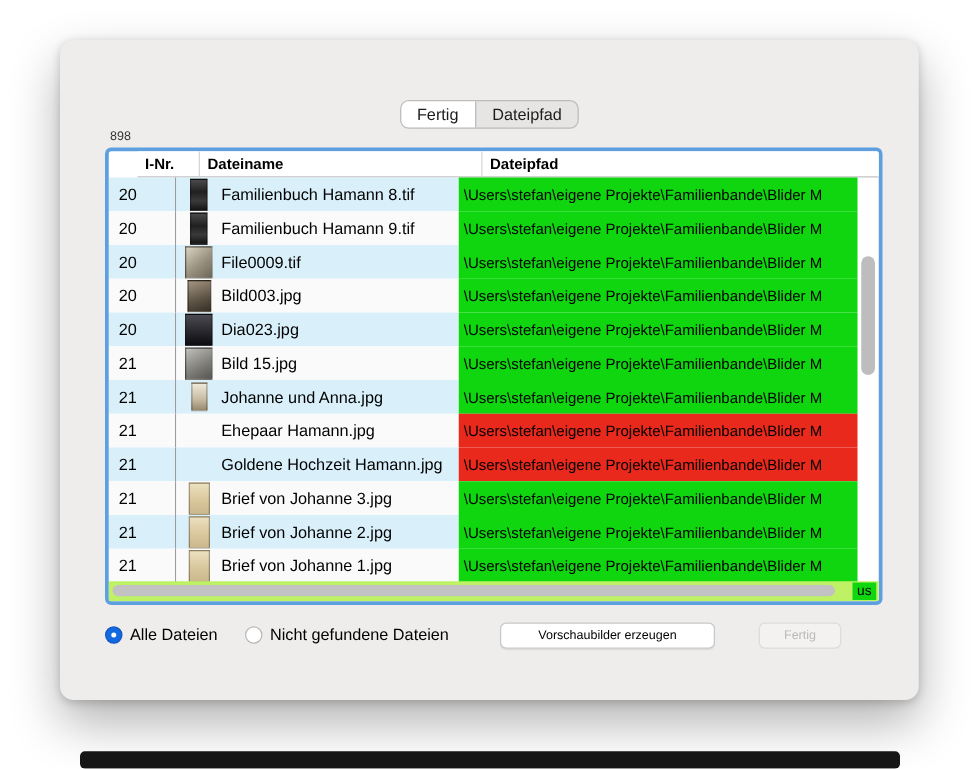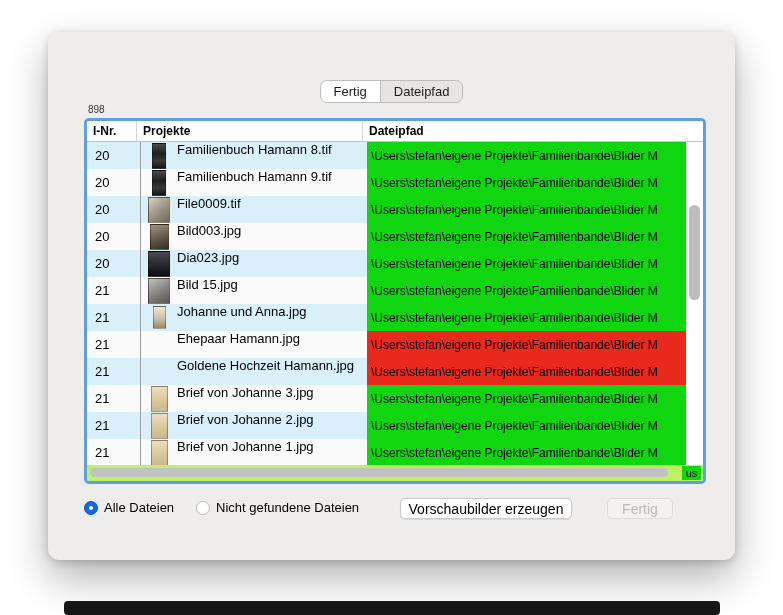--- a/index.html
+++ b/index.html
@@ -19,30 +19,30 @@
   .tabbar{position:absolute;top:48px;left:50%;transform:translateX(-50%);display:flex;
           border:1px solid #bcbcbc;border-radius:7px;overflow:hidden;background:#e6e5e3;}
   .tab{padding:3px 13px;font-size:13px;color:#1c1c1c;cursor:default;}
   .tab.selected{background:#ffffff;}
   .tab + .tab{border-left:1px solid #bcbcbc;}
   .count{position:absolute;left:40px;top:72px;font-size:10px;color:#333;}
   
   .table-wrap{position:absolute;left:36px;top:86px;width:622px;height:366px;box-sizing:border-box;
               border:3px solid #5e9fe0;border-radius:5px;background:#fff;overflow:hidden;}
   .thead{display:flex;height:20px;border-bottom:1px solid #c2c2c2;background:#fff;
-         font-weight:bold;font-size:12px;align-items:center;}
+         font-weight:bold;font-size:12px;align-items:center;margin-left:23px;}
   .hcell{padding-left:6px;box-sizing:border-box;height:100%;display:flex;align-items:center;}
   .hc0{width:50px;border-right:1px solid #d6d6d6;}
   .hc1{width:226px;border-right:1px solid #d6d6d6;}
   .hc2{flex:1;text-align:center;}
   .tbody{position:relative;height:324px;}
   .trow{display:flex;height:27px;align-items:stretch;}
   .cell{box-sizing:border-box;}
   .cnr{width:54px;border-right:1px solid #9c9c9c;font-size:13px;display:flex;align-items:center;padding-left:8px;}
-  .cname{width:226px;display:flex;overflow:hidden;}
+  .cname{width:226px;display:flex;align-items:center;overflow:hidden;}
   .cpath{flex:1;margin-right:17px;font-size:12px;display:flex;align-items:center;padding-left:4px;
          white-space:nowrap;overflow:hidden;}
   .sa .cnr,.sa .cname{background:#d9f0fa;}
   .sb .cnr,.sb .cname{background:#fafafa;}
   .thumbbox{width:36px;display:flex;justify-content:center;align-items:center;flex:0 0 36px;}
   .fname{font-size:13px;white-space:nowrap;}
   .thumb{display:inline-block;border:1px solid rgba(0,0,0,.3);}
   .t-book-dark{width:12px;height:24px;background:linear-gradient(180deg,#4a4a4a,#202020 40%,#3a3a3a 70%,#141414);}
   .t-photo-light{width:20px;height:24px;background:linear-gradient(140deg,#d8d2c4,#9a917f 55%,#6e675c);}
   .t-photo-brown{width:17px;height:24px;background:linear-gradient(160deg,#a49480,#5c5244 60%,#352f26);}
@@ -57,21 +57,21 @@
                font-size:11px;display:flex;align-items:center;justify-content:center;}
   
   .footer{position:absolute;left:36px;top:466px;width:622px;height:22px;font-size:13px;}
   .radio-group{position:absolute;display:flex;align-items:center;gap:6px;top:2px;}
   .rg1{left:0;}
   .rg2{left:112px;}
   .radio{width:14px;height:14px;border-radius:50%;box-sizing:border-box;flex:0 0 14px;position:relative;}
   .radio.on{background:#1569e0;border:1px solid #0f56c0;}
   .radio.on::after{content:"";position:absolute;left:4px;top:4px;width:4px;height:4px;background:#fff;border-radius:50%;}
   .radio.off{background:#fff;border:1px solid #b9b9b9;}
-  .btn{position:absolute;top:0;height:21px;border-radius:5px;font-size:14px;box-sizing:border-box;
+  .btn{position:absolute;top:0;height:21px;border-radius:5px;font-size:10px;box-sizing:border-box;
        display:flex;align-items:center;justify-content:center;background:#fff;border:1px solid #c9c9c9;
        box-shadow:0 0.5px 1px rgba(0,0,0,.08);}
   .btn1{left:316px;width:172px;}
   .btn2{left:523px;width:66px;}
   .btn.disabled{background:#f3f2f1;border:1px solid #dcdcdc;color:#b9b9b9;box-shadow:none;}
   
   .dock{position:absolute;left:64px;top:601px;width:656px;height:14px;background:#161616;border-radius:4px;}
 </style>
 </head>
 <body>
@@ -84,21 +84,21 @@
     <div class="tabbar">
       <div class="tab selected">Fertig</div>
       <div class="tab">Dateipfad</div>
     </div>
 
     <div class="count">898</div>
 
     <div class="table-wrap">
       <div class="thead">
         <div class="hcell hc0">I-Nr.</div>
-        <div class="hcell hc1">Projekte</div>
+        <div class="hcell hc1">Dateiname</div>
         <div class="hcell hc2">Dateipfad</div>
       </div>
       <div class="tbody">
           <div class="trow sa">
             <div class="cell cnr">20</div>
             <div class="cell cname">
               <span class="thumbbox">
                 <span class="thumb t-book-dark"></span>
               </span>
               <span class="fname">Familienbuch Hamann 8.tif</span>

